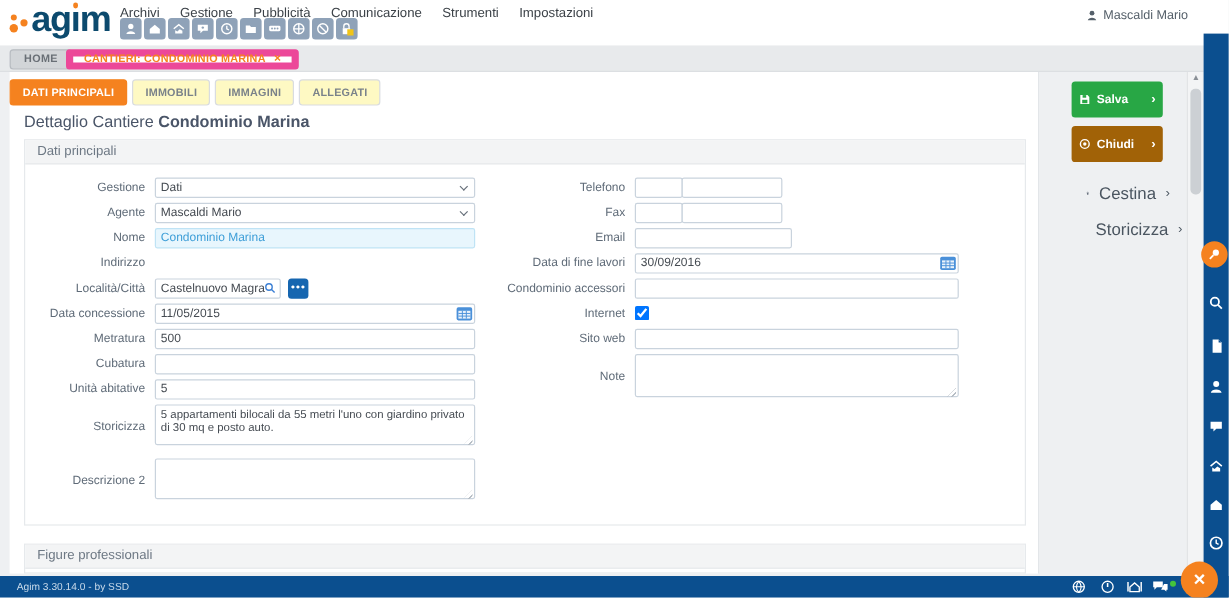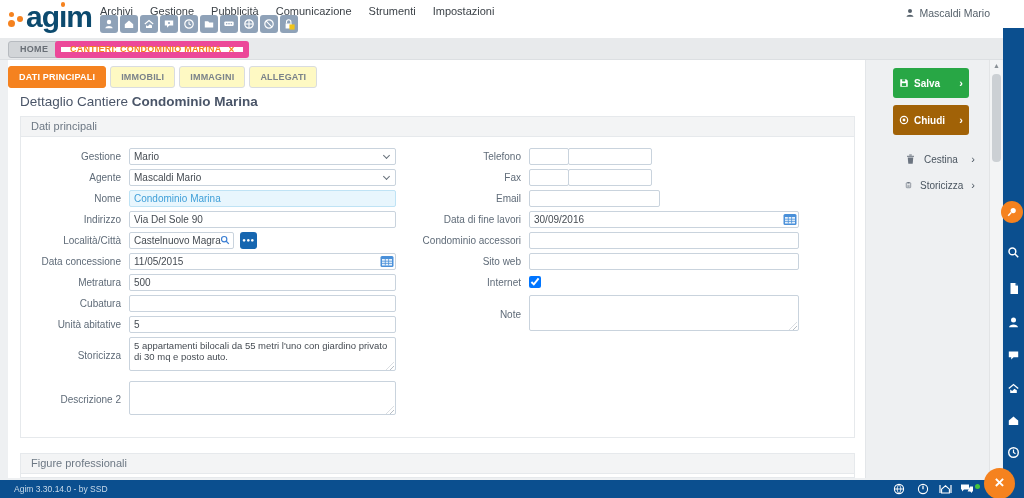--- a/index.html
+++ b/index.html
@@ -62,21 +62,21 @@
   .cb{width:12px;height:12px;margin-top:2px;cursor:pointer}
 
   
   .actions{position:absolute;left:893px;top:68px;width:96px;z-index:1}
   .abtn{width:76px;height:30px;border:none;border-radius:3px;color:#fff;font-size:10px;font-weight:bold;display:flex;align-items:center;padding:0 6px;gap:5px;cursor:pointer;margin-bottom:7px;font-family:"Liberation Sans",sans-serif}
   .abtn .grow{flex:1;text-align:left}
   .abtn .arr{font-size:11px;line-height:10px}
   .salva{background:#28a745}
   .chiudi{background:#a16207}
   .alink{display:flex;align-items:center;gap:8px;margin:14px 0 0 12px;cursor:pointer;width:70px}
-  .alink .txt{flex:1;font-size:10px;color:#4a5560}
+  .alink .txt{flex:1;font-size:14px;color:#4a5560}
   .alink .arr{font-size:11px;color:#4a5560;line-height:10px}
 
   
   .vscroll{position:absolute;left:989px;top:60px;width:13px;height:418px;background:#f3f4f5;border-left:1px solid #e2e4e6;z-index:1}
   .vscroll .up,.vscroll .dn{position:absolute;left:0;width:13px;height:12px;text-align:center;font-size:7px;color:#8a9096;line-height:12px;cursor:pointer}
   .vscroll .up{top:0}.vscroll .dn{bottom:0}
   .vscroll .thumb{position:absolute;left:1.5px;top:14px;width:9px;height:88px;background:#ccd0d4;border-radius:4px;cursor:grab}
 
   
   .rail{position:absolute;left:1003px;top:28px;width:21px;height:470px;background:#0b4f8f;z-index:3}
@@ -199,33 +199,32 @@
     <span>Dettaglio Cantiere</span> <b>Condominio Marina</b>
   </div>
 
   <div class="fieldset fs-main">
     <div class="band">Dati principali</div>
     <div class="fs-body">
 
       <div class="col-left">
         <div class="row">
           <label class="lbl">Gestione</label>
-          <div class="select w267"><span>Mario</span><i class="chev"></i></div>
+          <div class="select w267"><span>Dati</span><i class="chev"></i></div>
         </div>
         <div class="row">
           <label class="lbl">Agente</label>
           <div class="select w267"><span>Mascaldi Mario</span><i class="chev"></i></div>
         </div>
         <div class="row">
           <label class="lbl">Nome</label>
           <input class="inp hl w267" value="Condominio Marina" style="">
         </div>
         <div class="row">
           <label class="lbl">Indirizzo</label>
-          <input class="inp w267" value="Via Del Sole 90" style="">
         </div>
         <div class="row">
           <label class="lbl">Località/Città</label>
           <div class="iwrap w105">
             <input class="inp" style="padding-right: 1px;" value="Castelnuovo Magra">
             <span class="search-ic"><svg width="10" height="10" viewBox="0 0 12 12">
                   <circle cx="5" cy="5" r="3.2" stroke="#3b7fd4" fill="none" stroke-width="1.4"></circle>
                   <path d="M7.5 7.5 10.6 10.6" stroke="#3b7fd4" stroke-width="1.4"></path>
                 </svg></span>
           </div>
@@ -294,26 +293,26 @@
                   <rect x="2" y="4" width="10" height="6.5" fill="#e9f2fb"></rect>
                   <path d="M5.3 4v6.5M8.6 4v6.5M2 6.2h10M2 8.4h10" stroke="#4a90d9" stroke-width=".8"></path>
                 </svg></span>
           </div>
         </div>
         <div class="row">
           <label class="lbl">Condominio accessori</label>
           <input class="inp w270" style="">
         </div>
         <div class="row">
+          <label class="lbl">Internet</label>
+          <input type="checkbox" class="cb" checked="checked" style="">
+        </div>
+        <div class="row">
           <label class="lbl">Sito web</label>
           <input class="inp w270" style="">
-        </div>
-        <div class="row">
-          <label class="lbl">Internet</label>
-          <input type="checkbox" class="cb" checked="checked" style="">
         </div>
         <div class="row ta-row">
           <label class="lbl">Note</label>
           <div class="ta-wrap">
             <textarea class="ta w270" style="height: 36px;"></textarea>
             <span class="ta-handle"></span>
           </div>
         </div>
       </div>
     </div>

